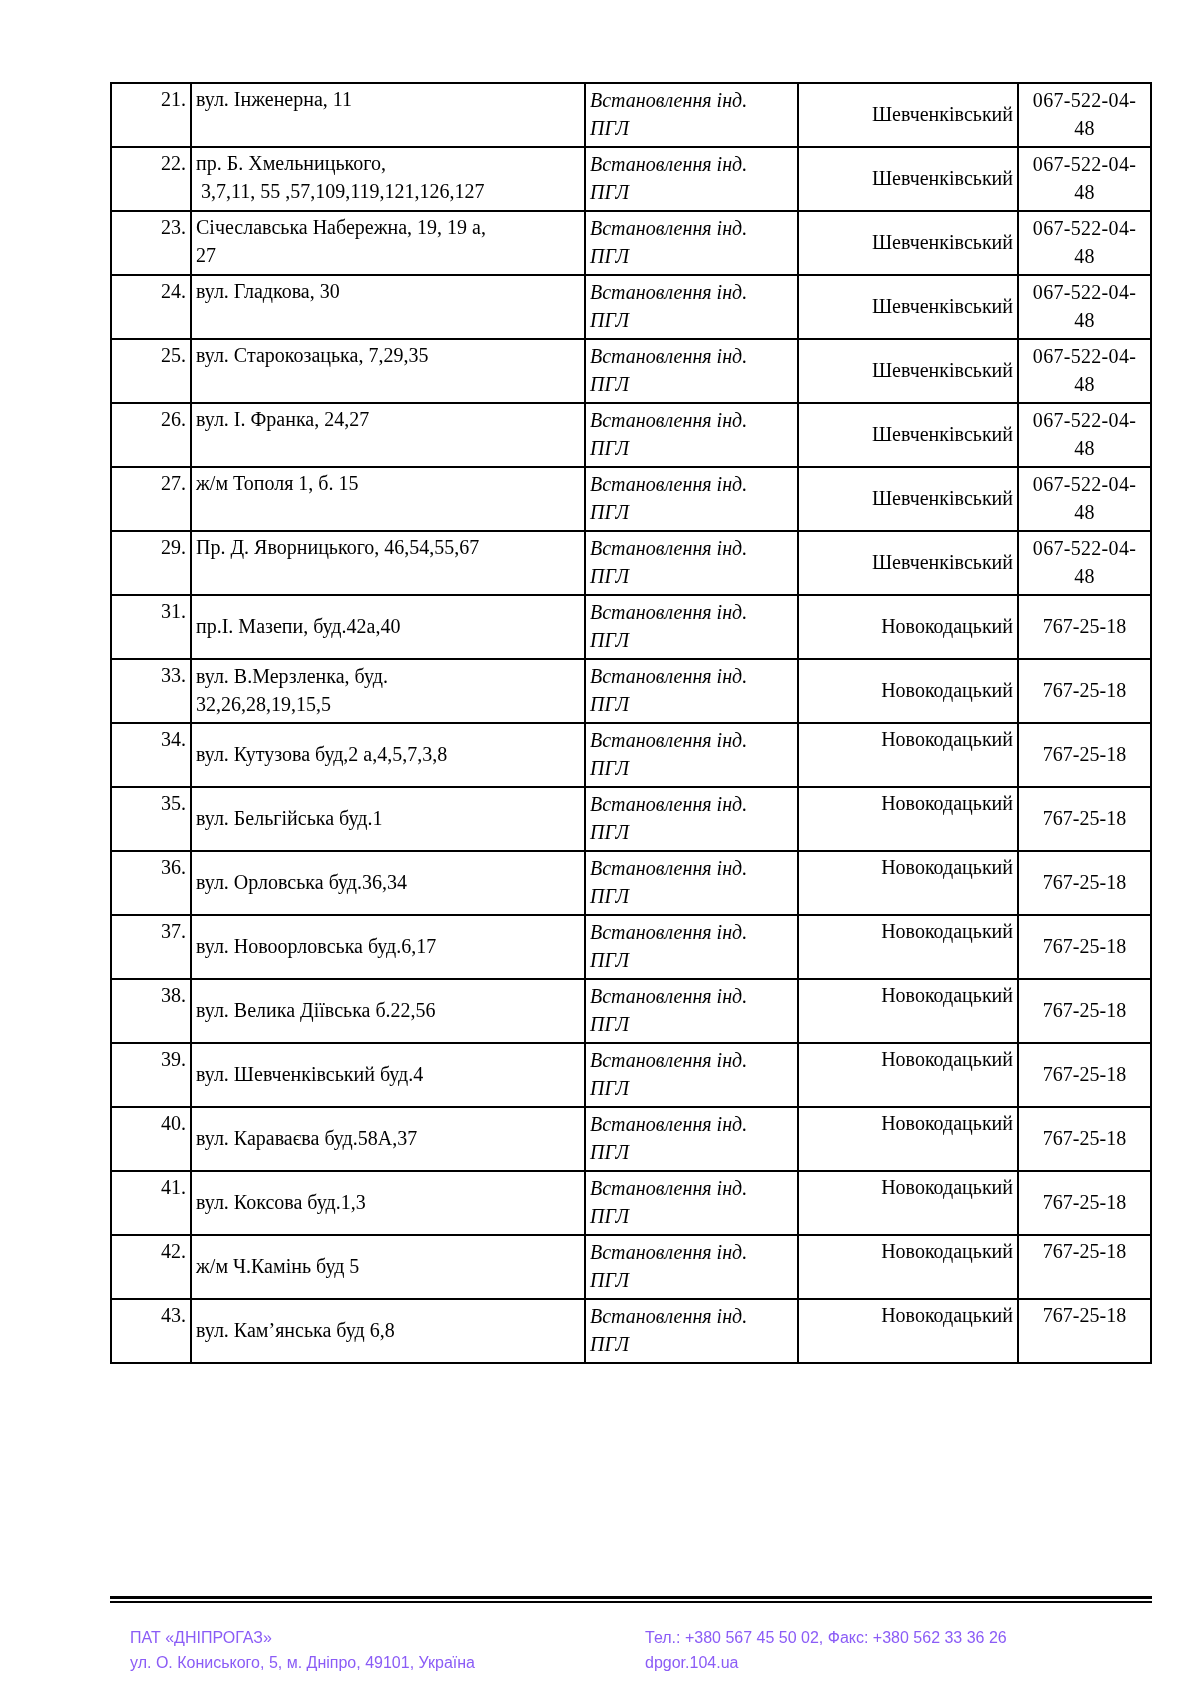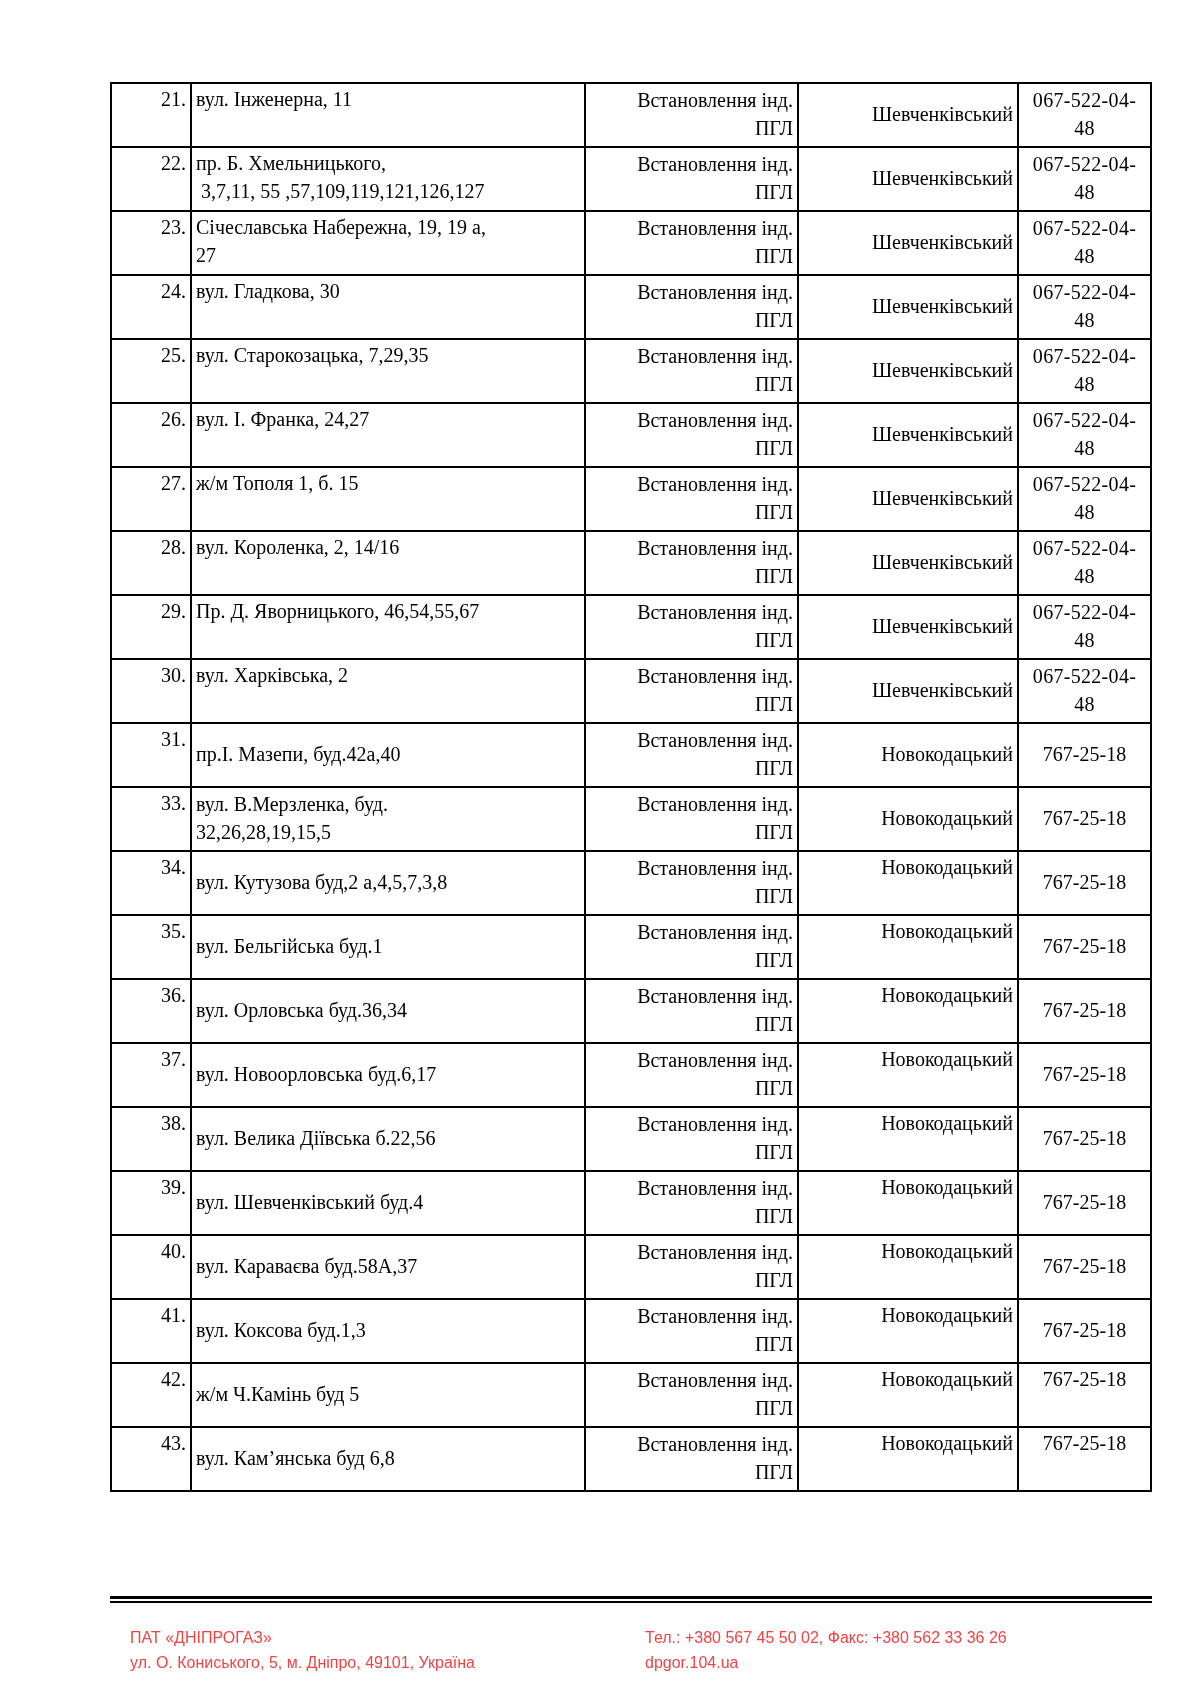--- a/index.html
+++ b/index.html
@@ -44,24 +44,25 @@
     text-align: right;
     vertical-align: top;
     padding: 4px 4px 0 0;
   }
   td.addr {
     padding-left: 9px;
     padding-right: 6px;
     white-space: pre-wrap;
   }
   td.work {
-    text-align: right;
+    text-align: left;
     vertical-align: middle;
     white-space: pre-wrap;
     line-height: 1.6;
+    font-style: italic;
   }
   td.dist  { text-align: right; }
   td.phone { text-align: center; }
 
   .va-top { vertical-align: top; padding-top: 5px; border-radius: 6px; }
   .va-mid { vertical-align: middle; }
   .phone-sm { font-size: 16px; letter-spacing: 0.3px; }
   .phone-lg { font-size: 20px; }
 
   .footer-sep {
@@ -75,21 +76,21 @@
   }
   .footer-text {
     position: absolute;
     left: 130px;
     top: 1626px;
     width: 1010px;
     display: flex;
     font-family: "Liberation Sans", sans-serif;
     font-size: 16px;
     line-height: 1.55;
-    color: #ef4444;
+    color: #8b5cf6;
   }
   .footer-left  { width: 515px; }
   .footer-right { flex: 1; }
   .footer-text div { white-space: nowrap; }
 </style>
 </head>
 <body>
 
 <div class="sheet">
 
@@ -155,38 +156,22 @@
           </tr>
           <tr>
             <td class="num">27.</td>
             <td class="addr va-top">ж/м Тополя 1, б. 15</td>
             <td class="work">Встановлення інд.
 ПГЛ</td>
             <td class="dist va-mid">Шевченківський</td>
             <td class="phone phone-sm va-mid">067-522-04-48</td>
           </tr>
           <tr>
-            <td class="num">28.</td>
-            <td class="addr va-top">вул. Короленка, 2, 14/16</td>
-            <td class="work">Встановлення інд.
-ПГЛ</td>
-            <td class="dist va-mid">Шевченківський</td>
-            <td class="phone phone-sm va-mid">067-522-04-48</td>
-          </tr>
-          <tr>
             <td class="num">29.</td>
             <td class="addr va-top">Пр. Д. Яворницького, 46,54,55,67</td>
-            <td class="work">Встановлення інд.
-ПГЛ</td>
-            <td class="dist va-mid">Шевченківський</td>
-            <td class="phone phone-sm va-mid">067-522-04-48</td>
-          </tr>
-          <tr>
-            <td class="num">30.</td>
-            <td class="addr va-top">вул. Харківська, 2</td>
             <td class="work">Встановлення інд.
 ПГЛ</td>
             <td class="dist va-mid">Шевченківський</td>
             <td class="phone phone-sm va-mid">067-522-04-48</td>
           </tr>
           <tr>
             <td class="num">31.</td>
             <td class="addr va-mid">пр.І. Мазепи, буд.42а,40</td>
             <td class="work">Встановлення інд.
 ПГЛ</td>

